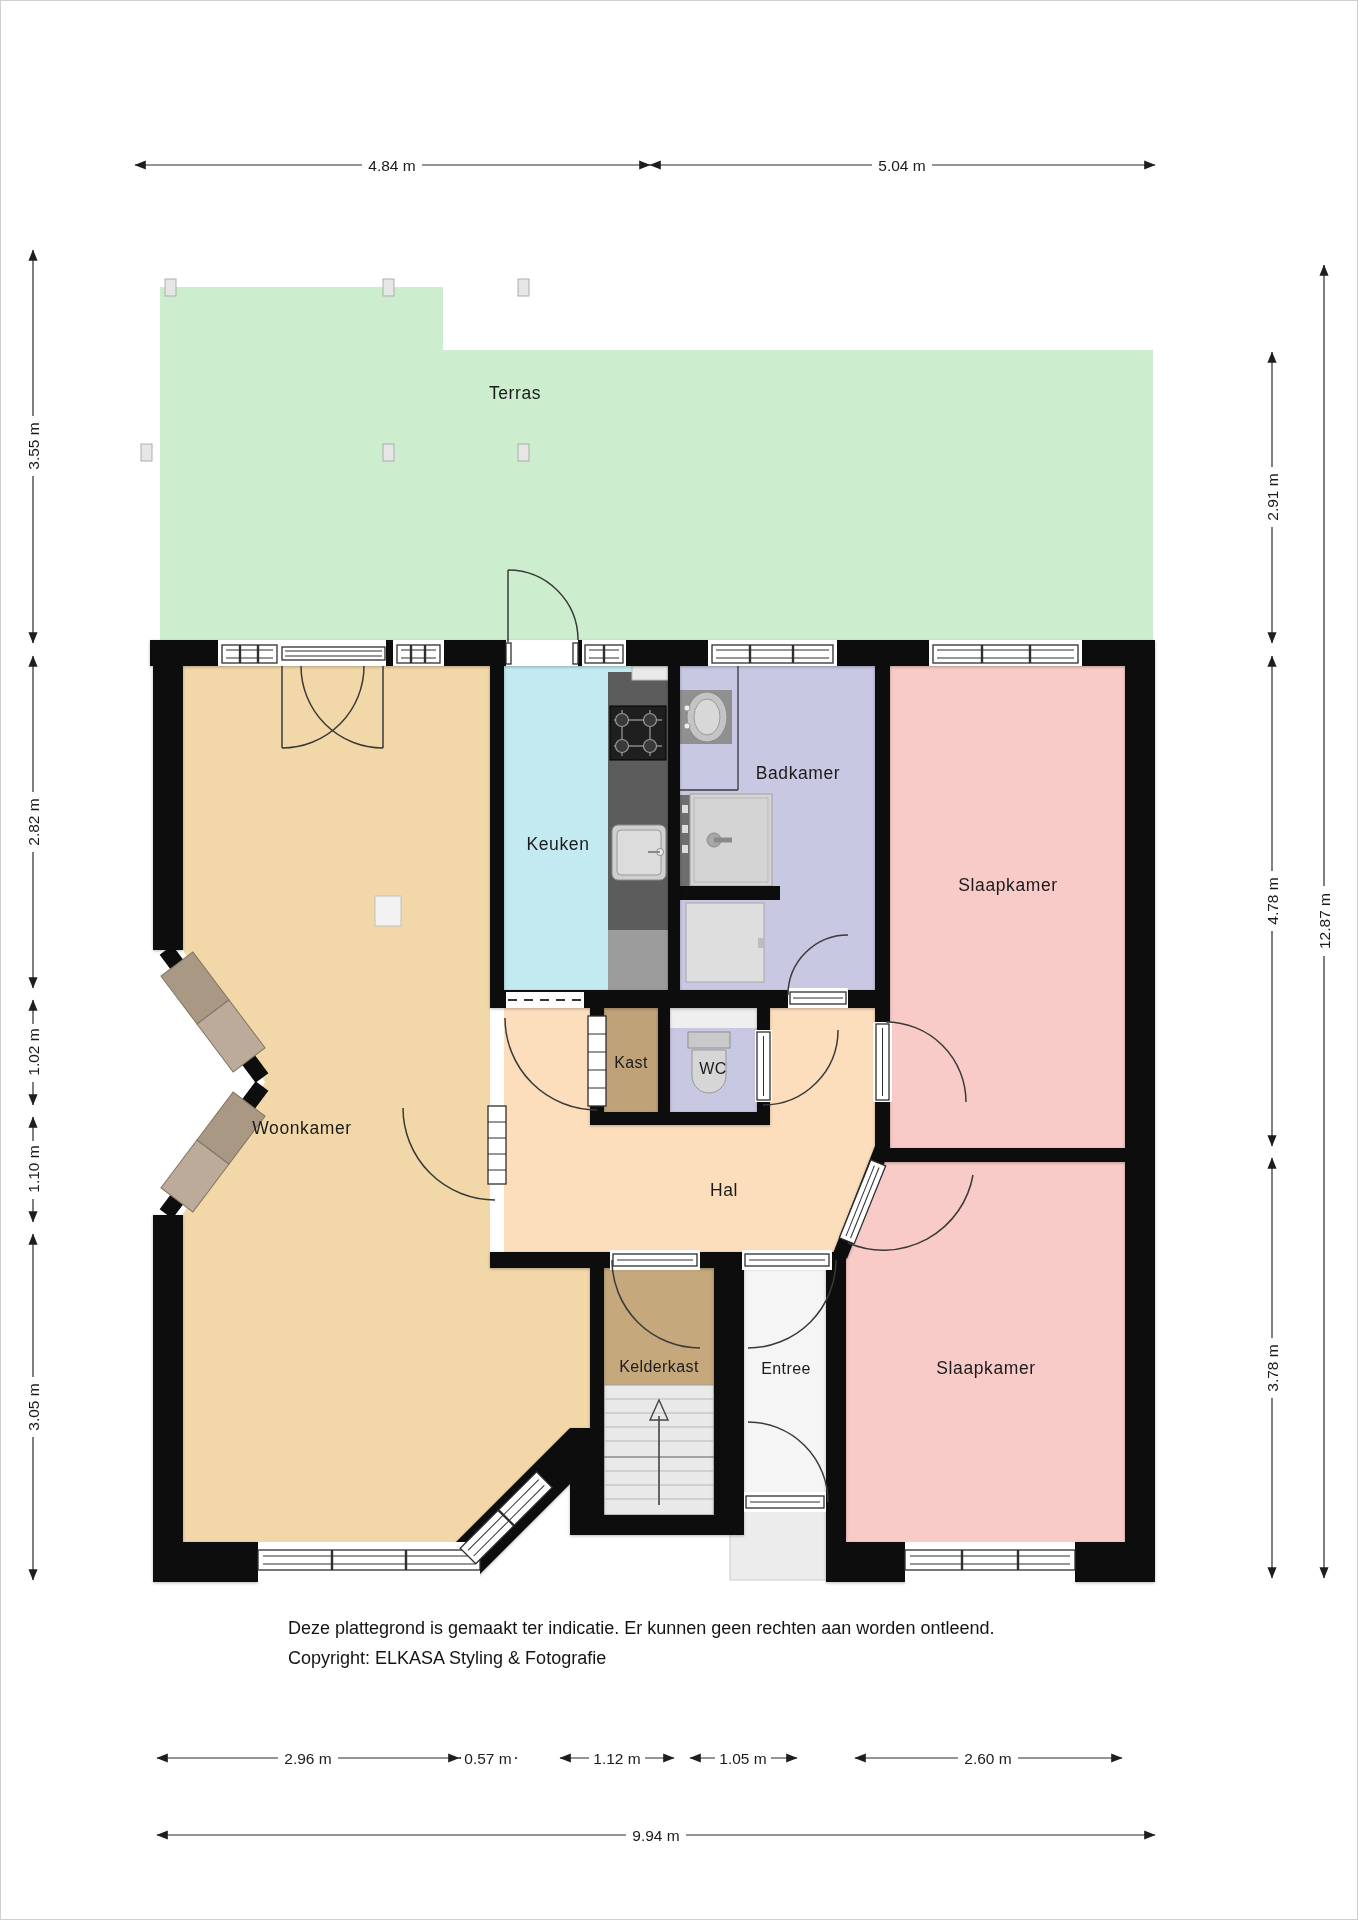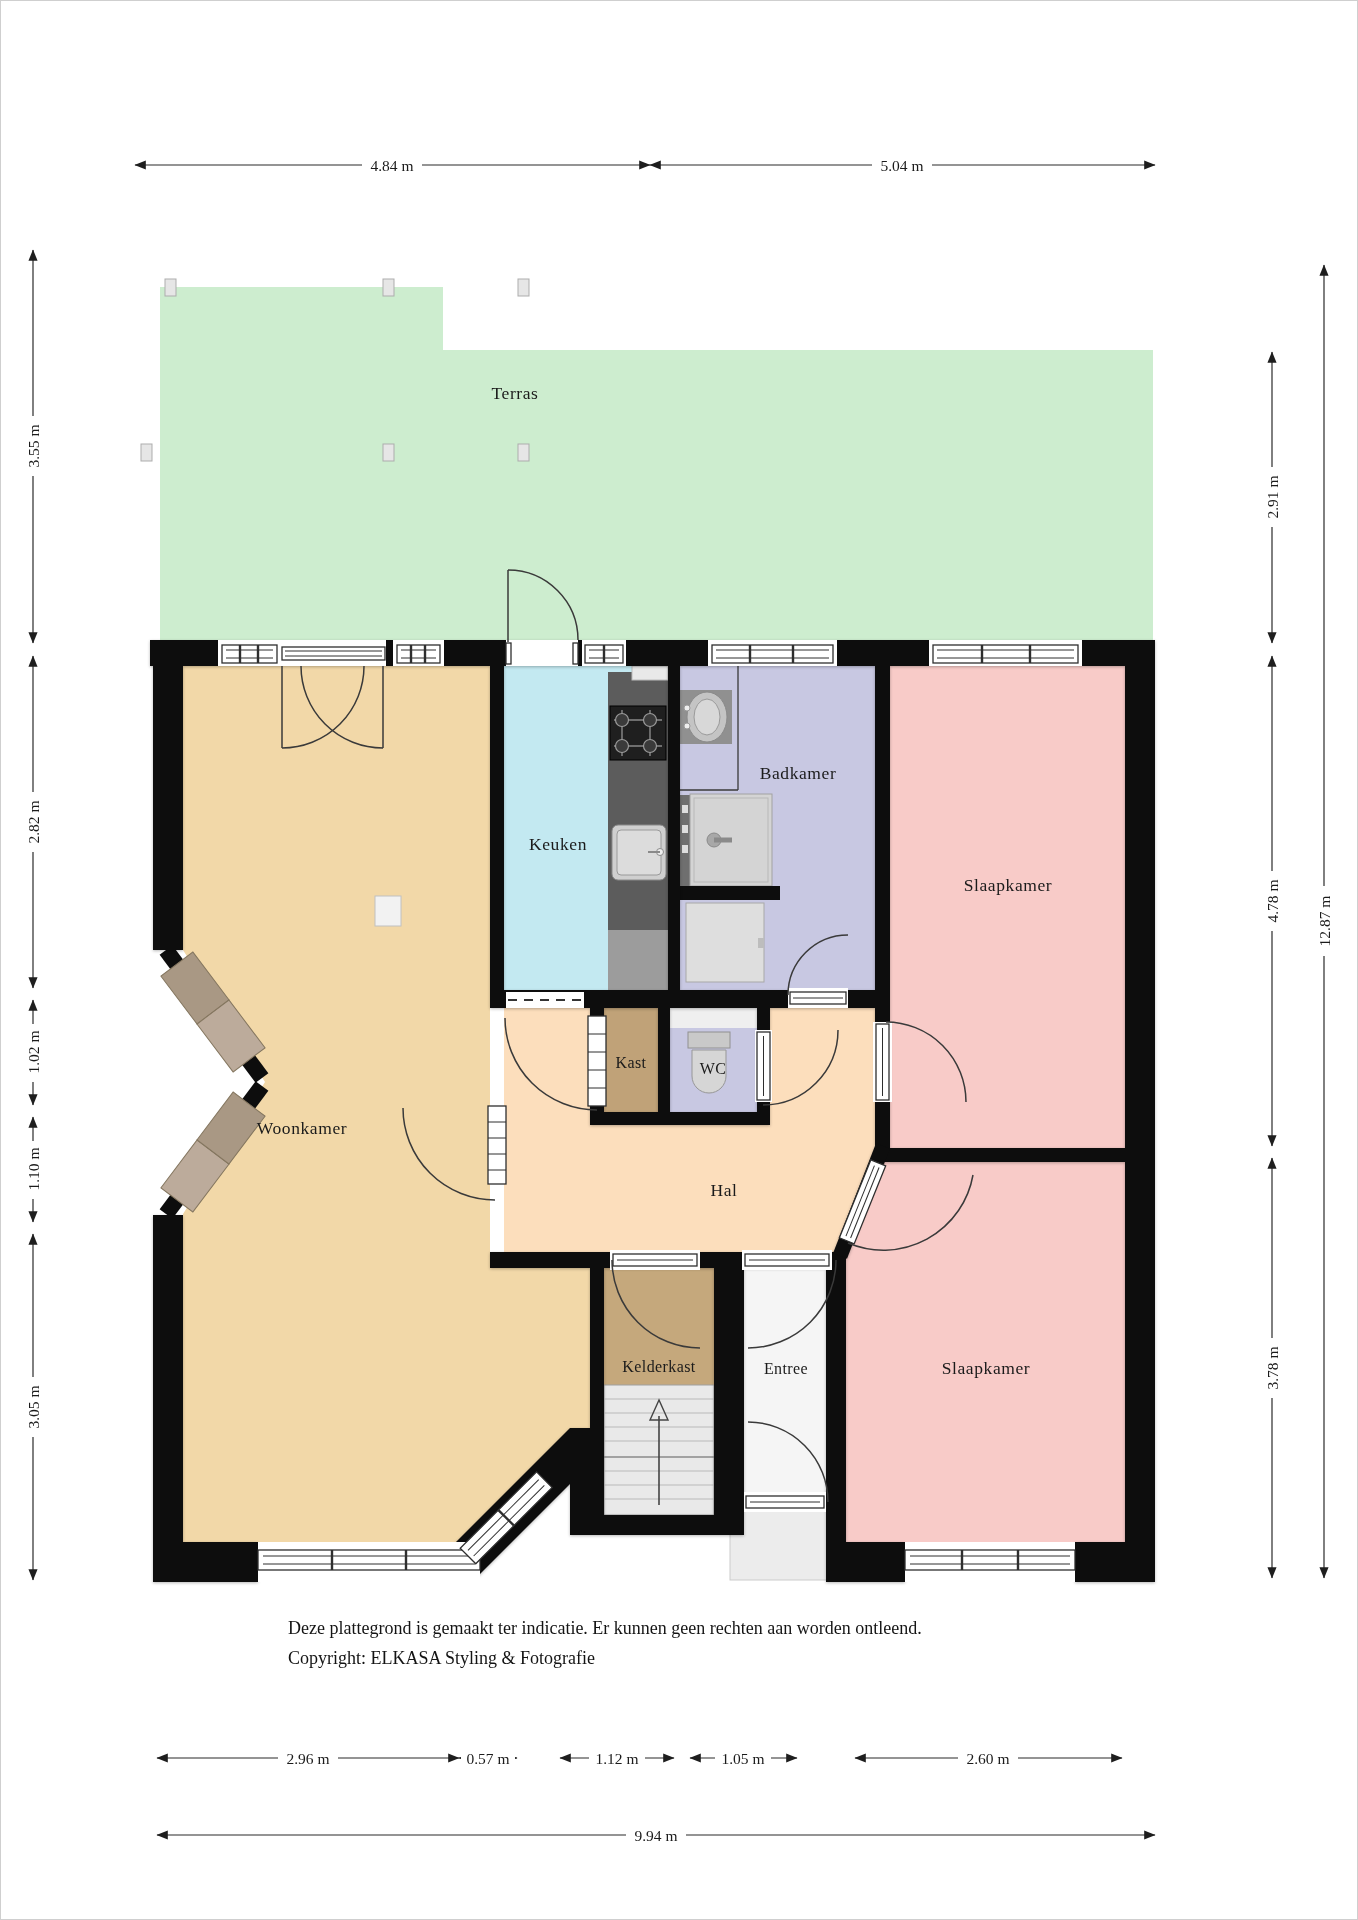--- a/index.html
+++ b/index.html
@@ -1,17 +1,17 @@
 <!DOCTYPE html>
 <html><head>
 <meta charset="utf-8">
 <style>
   html,body{margin:0;padding:0;background:#ffffff;}
   .canvas{position:relative;width:1358px;height:1920px;background:#fff;overflow:hidden;
-          font-family:Liberation Serif, serif;}
+          font-family:Liberation Sans, sans-serif;}
   .frame{position:absolute;inset:0;border:1px solid #cfcfcf;pointer-events:none;}
   svg{position:absolute;left:0;top:0;}
   .wall{fill:#0d0d0d;}
   .wallln{stroke:#0d0d0d;}
   .win{fill:#ffffff;stroke:#2e2e2e;stroke-width:1.3;}
   .wline{stroke:#2e2e2e;stroke-width:1;}
   .wdiv{stroke:#2e2e2e;stroke-width:2.4;}
   .gap{fill:#ffffff;}
   .arc{stroke:#3a3a3a;stroke-width:1.5;fill:none;}
   .leaf{stroke:#3a3a3a;stroke-width:1.5;}

